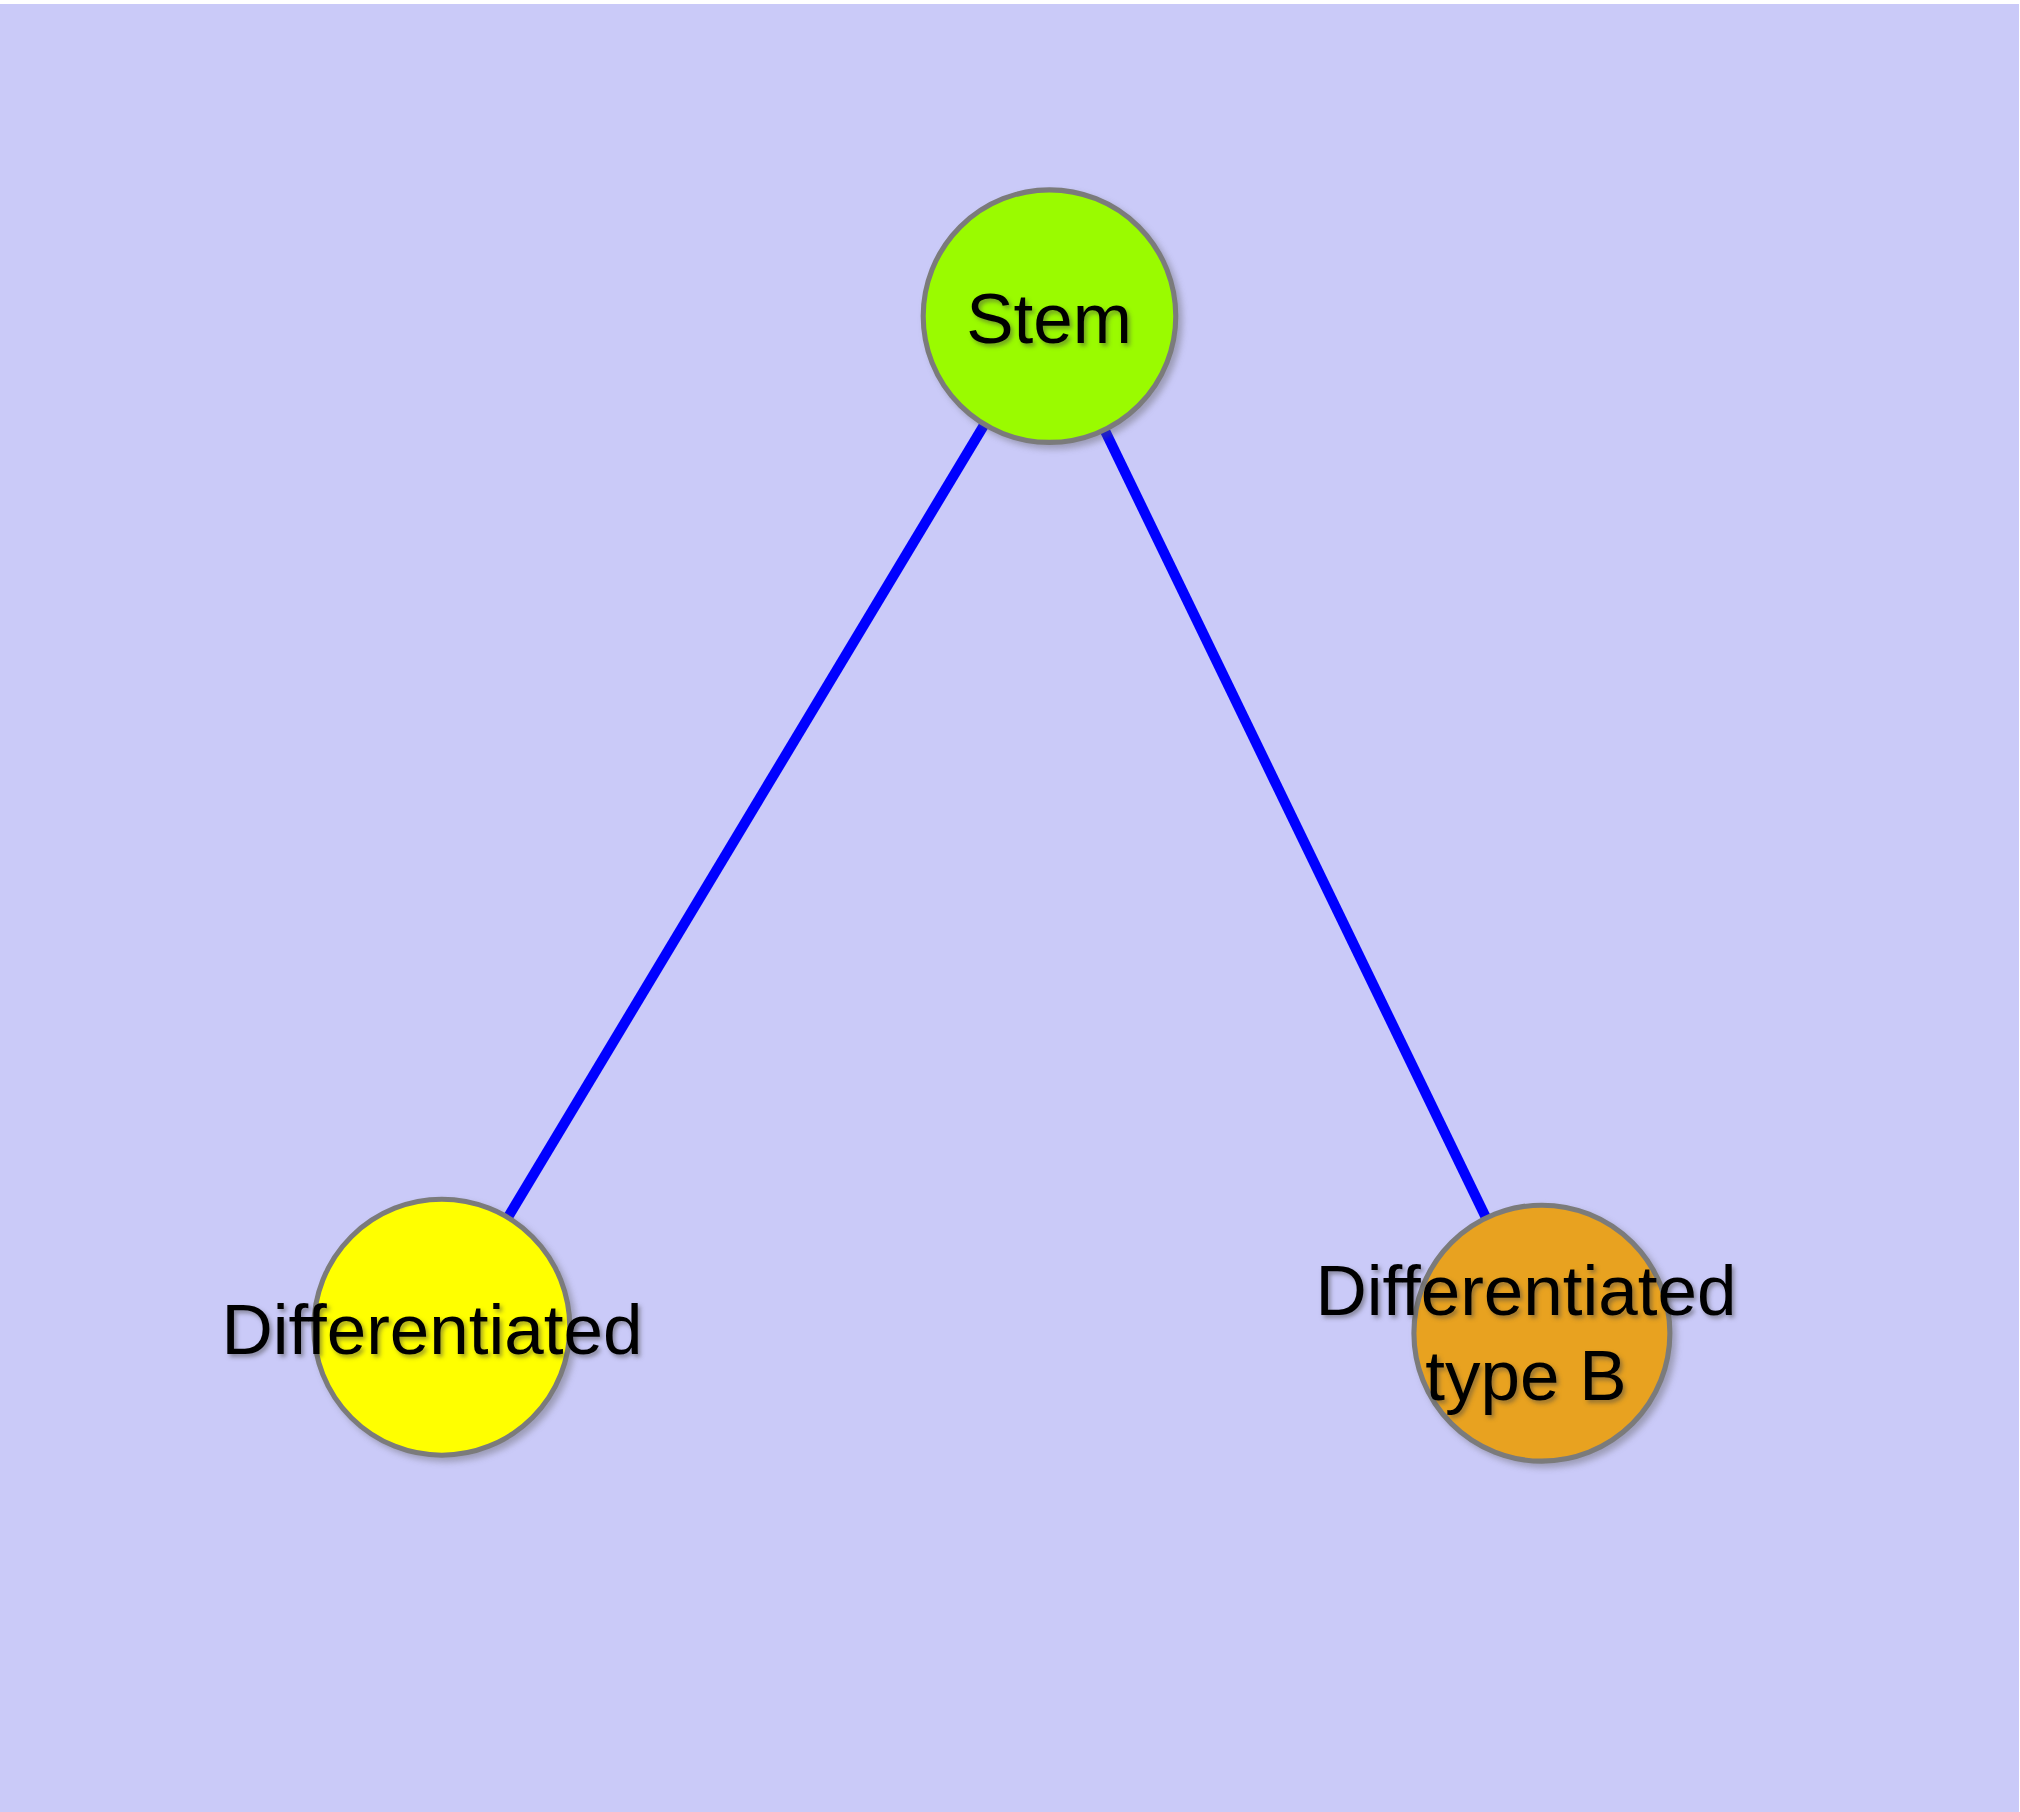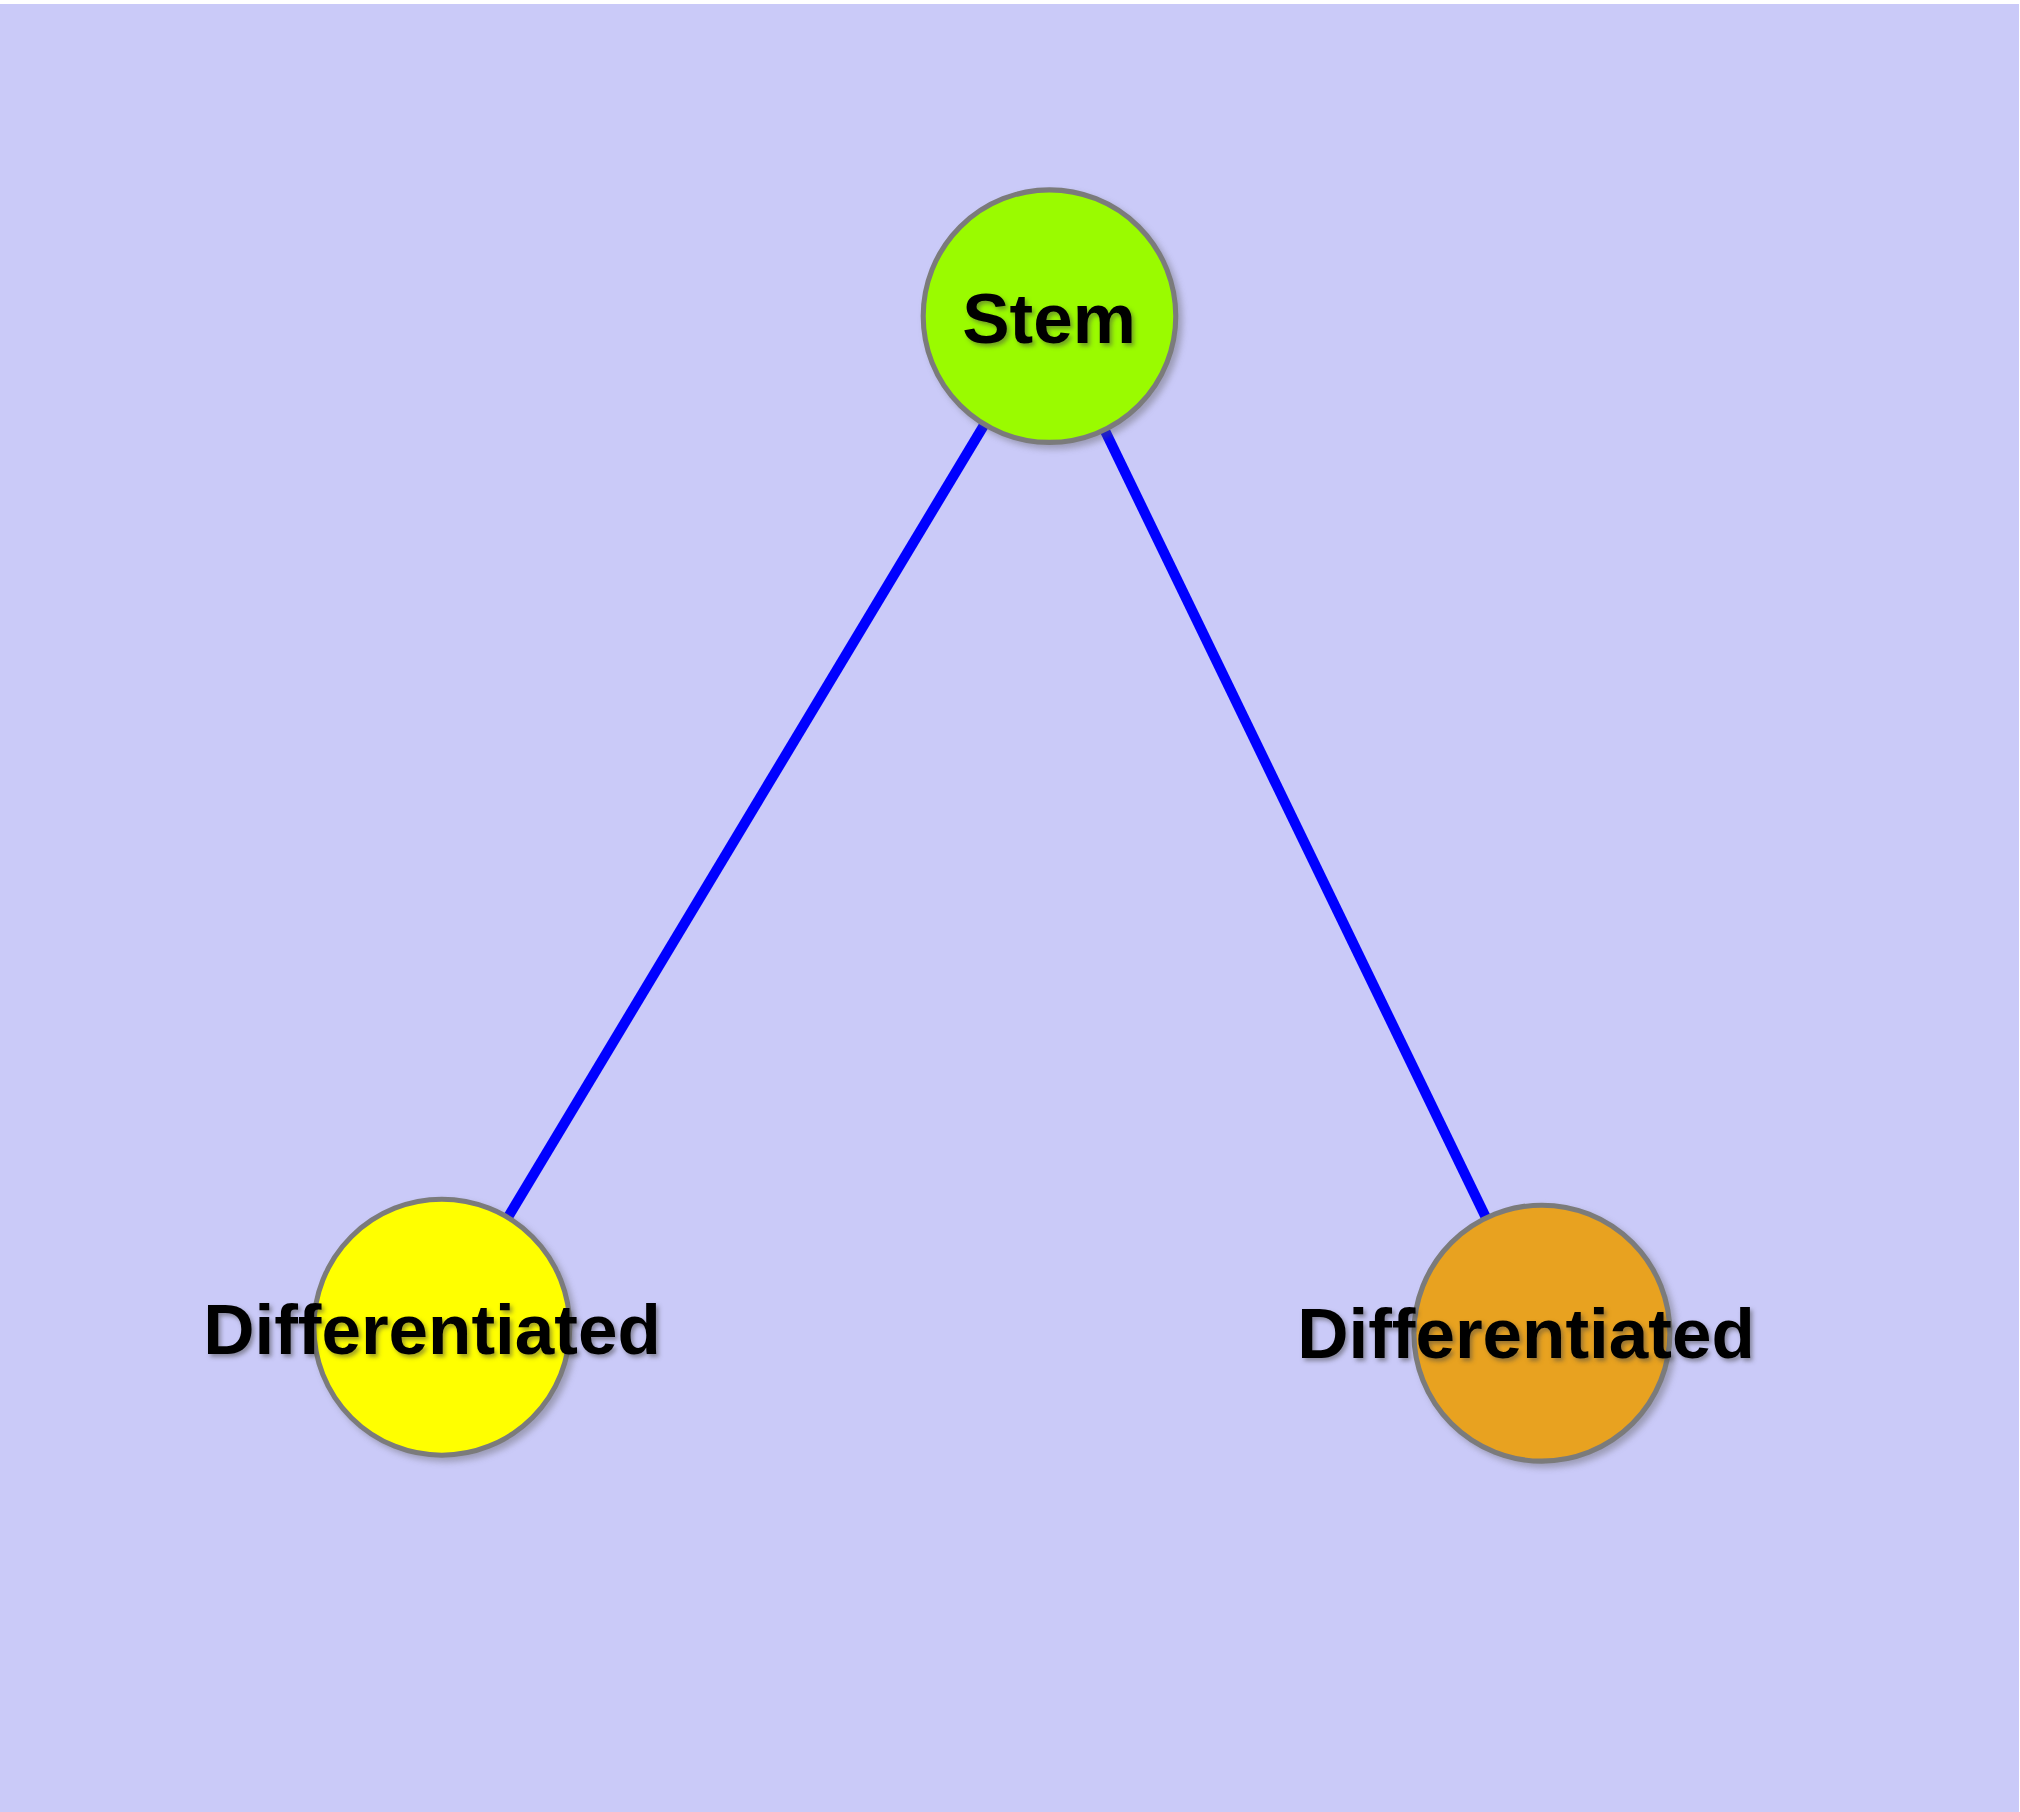--- a/index.html
+++ b/index.html
@@ -36,21 +36,21 @@
     filter: drop-shadow(5px 5px 4px rgba(90,90,90,0.40));
   }
   .edge-line {
     stroke-linecap: butt;
   }
   .node-label {
     position: absolute;
     transform: translate(-50%, -50%);
     text-align: center;
     font-family: "Liberation Sans", sans-serif;
-    font-weight: bold;
+    font-weight: normal;
     font-size: 71px;
     line-height: 85px;
     color: #000000;
     white-space: nowrap;
     text-shadow: 2.5px 3.4px 4.2px rgba(70,70,70,0.50);
   }
   #label-stem { left: 1049px; top: 318px; }
   #label-type-a { left: 432px; top: 1329px; }
   #label-type-b { left: 1526px; top: 1333px; }
   .label-line { display: block; }
@@ -75,16 +75,17 @@
   <div id="label-stem" class="node-label">
     <span class="label-line">Stem</span>
   </div>
 
   <div id="label-type-a" class="node-label">
     <span class="label-line">Differentiated</span>
   </div>
 
   <div id="label-type-b" class="node-label">
     <span class="label-line">Differentiated</span>
+    <span class="label-line">type B</span>
   </div>
 
 </div>
 
 
 </body></html>

